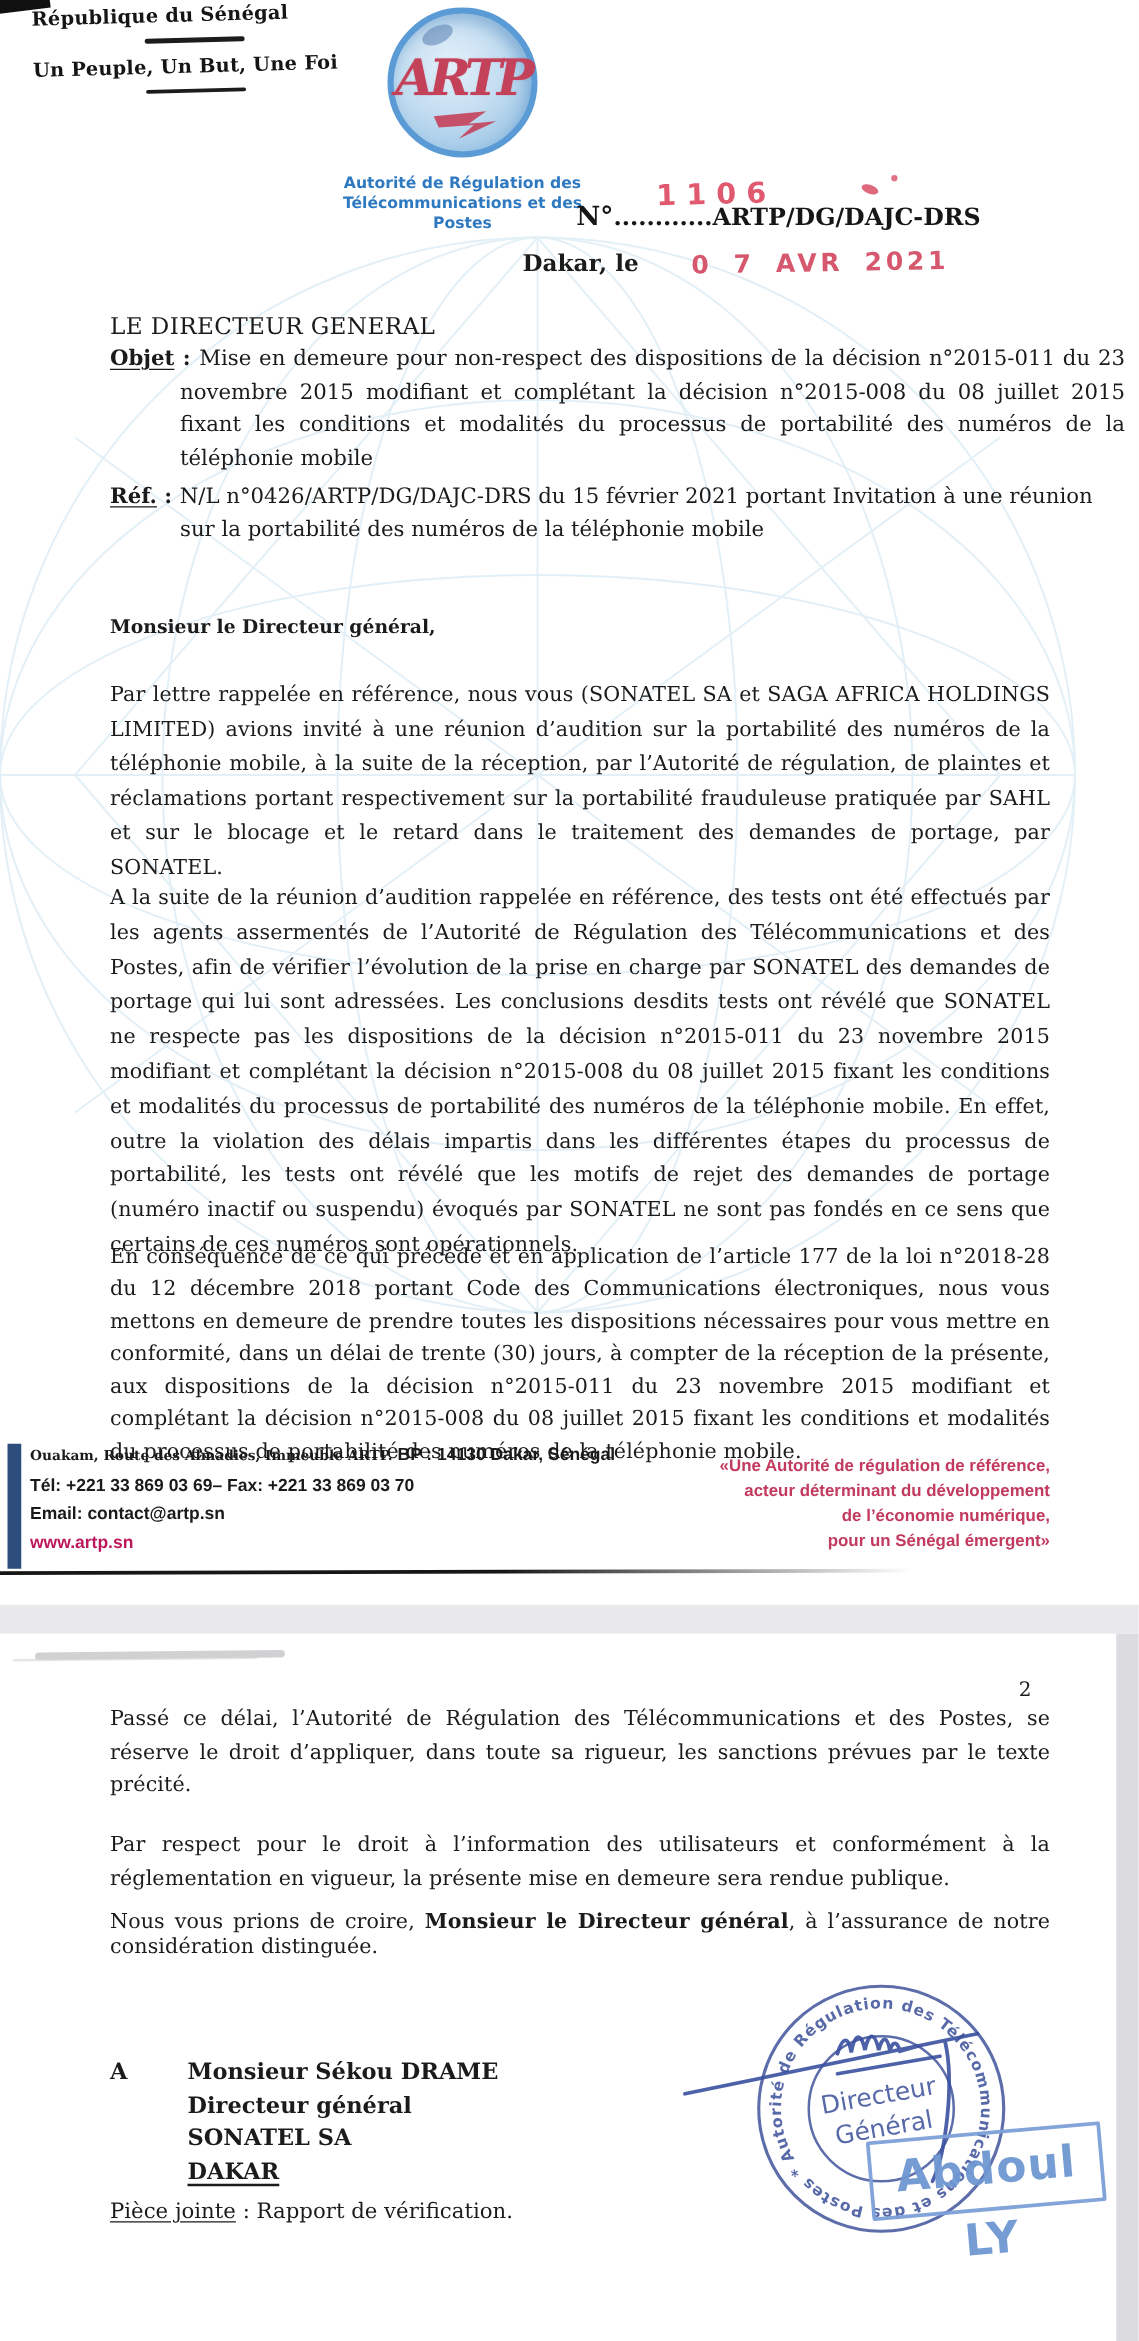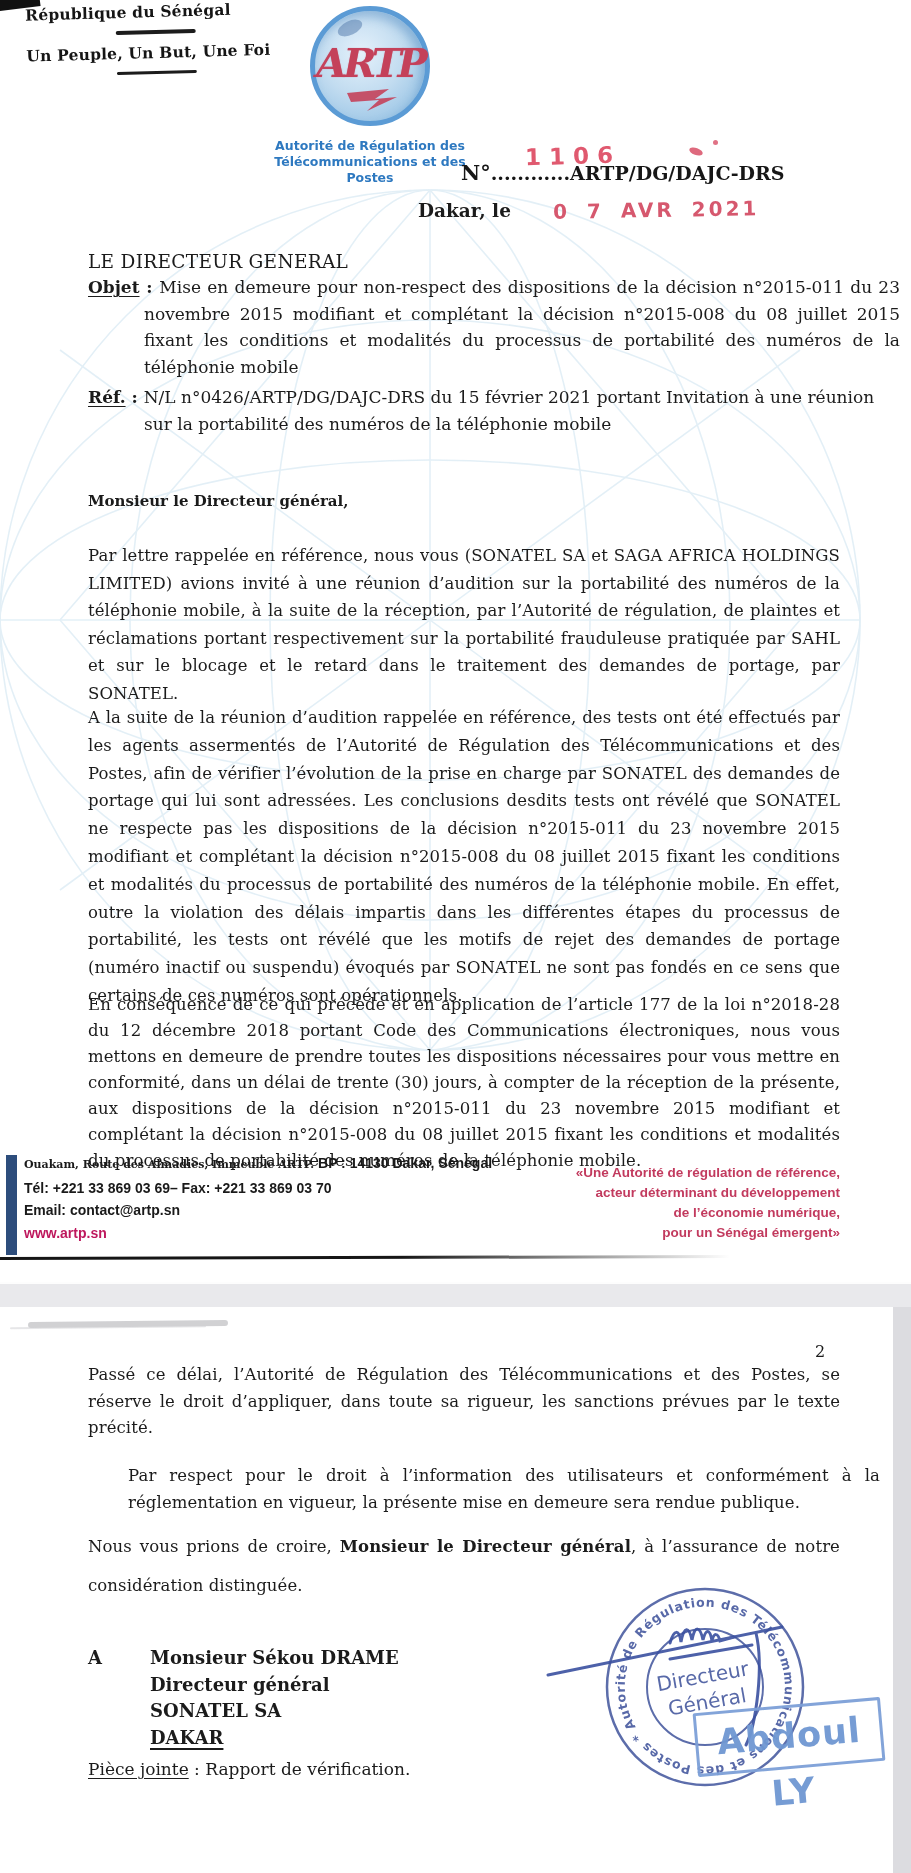--- a/index.html
+++ b/index.html
@@ -72,22 +72,22 @@
       transform:rotate(-0.15deg);}
   .gap-band{position:absolute;left:0;top:1284px;width:911px;height:23px;background:#e9e9ec;}
   
   .page2{position:absolute;left:0;top:1307px;width:911px;height:566px;background:#ffffff;}
   .page2-edge{position:absolute;right:0;top:0;width:18px;height:566px;background:#dcdce0;}
   .smudge{position:absolute;left:28px;top:14px;width:200px;height:6px;background:#9a9aa0;
       opacity:.45;border-radius:3px;transform:rotate(-.6deg);
       box-shadow:-20px 3px 0 -2px rgba(120,120,128,.4);}
   .page-num{position:absolute;left:815px;top:35px;font-size:16px;}
   .p4{top:55px;line-height:26.5px;}
-  .p5{top:155px;line-height:27px;margin-left:40px;}
-  .closing{top:220px;line-height:39px;}
+  .p5{top:155px;line-height:27px;}
+  .closing{top:220px;line-height:20px;}
   .closing b{font-weight:bold;}
   .recipient{position:absolute;left:88px;top:338px;font-weight:bold;font-size:18px;line-height:26.5px;}
   .recipient .a{position:absolute;left:0;top:0;}
   .recipient .lines{margin-left:62px;}
   .recipient .underlined{text-decoration:underline;text-decoration-thickness:2px;text-underline-offset:4px;}
   .attachment{position:absolute;left:88px;top:452px;font-size:17px;}
   .attachment .u{text-decoration:underline;text-underline-offset:3px;}
   .stamp-svg{position:absolute;left:520px;top:268px;}
   .name-stamp{position:absolute;left:695px;top:398px;width:182px;height:58px;
       border:3px solid #7da0d8;border-radius:2px;color:#6f97d2;

